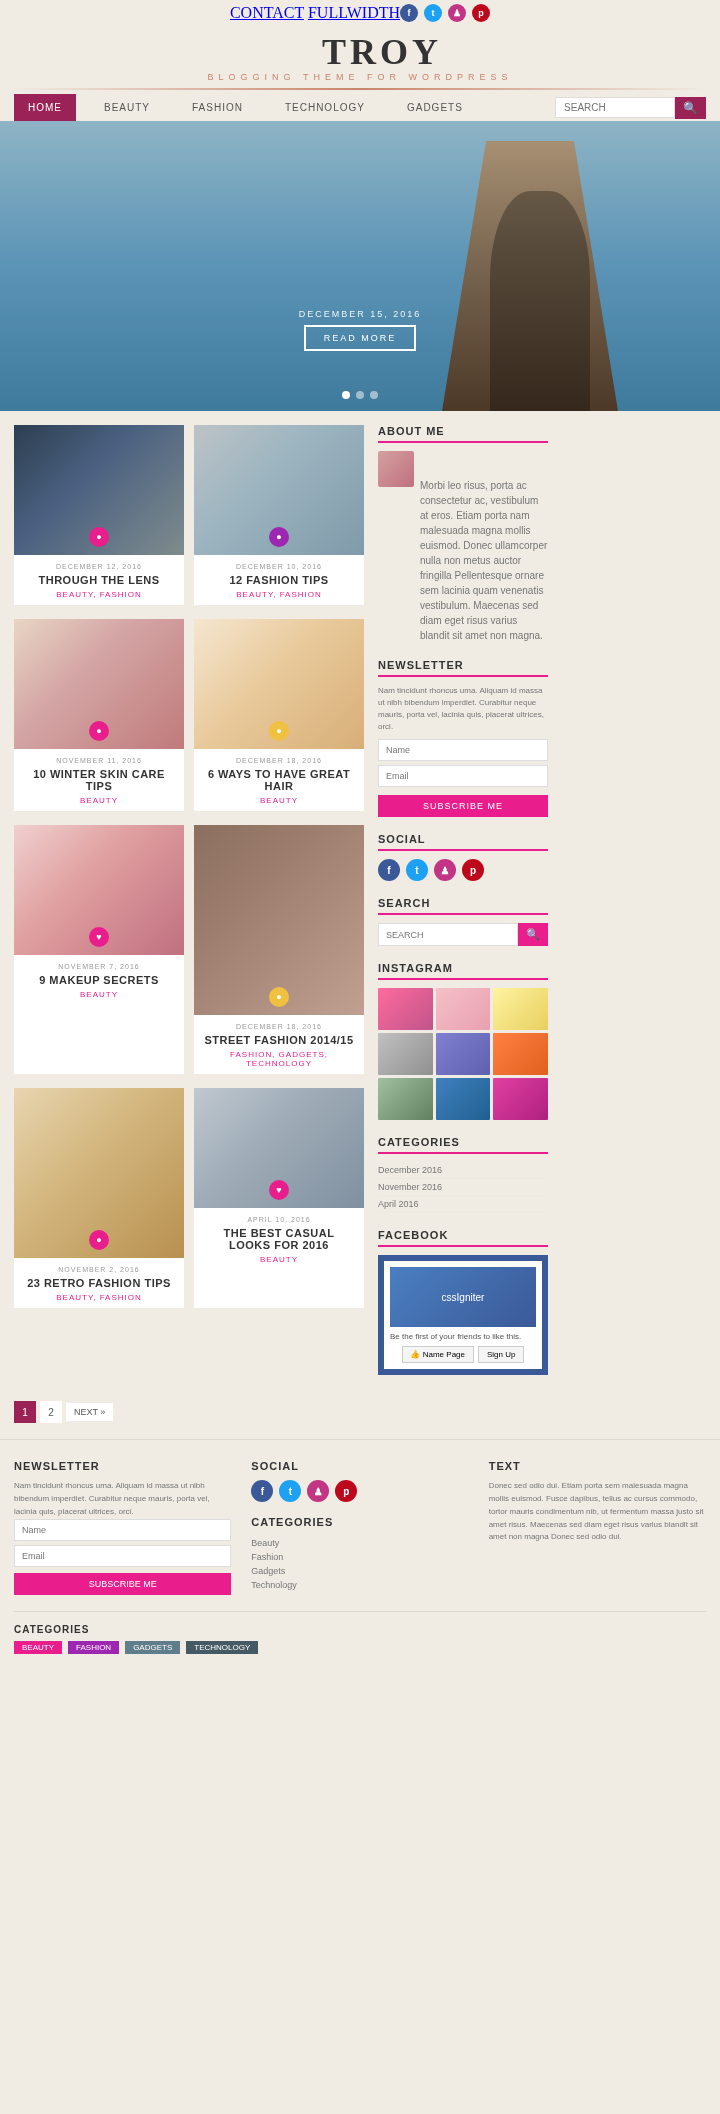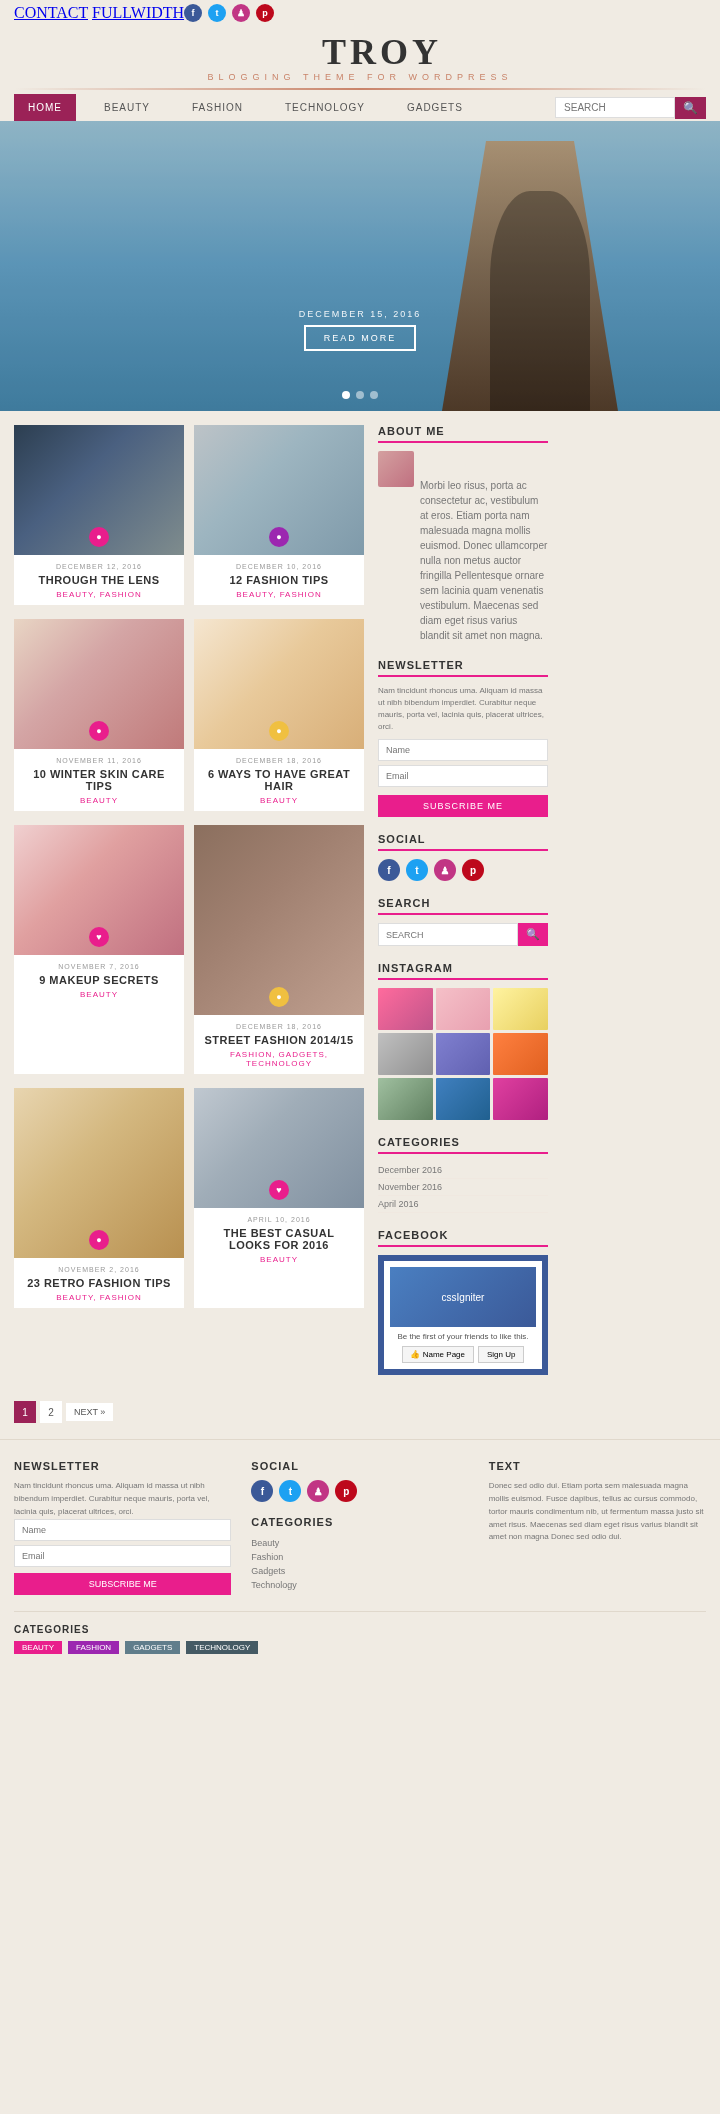--- a/index.html
+++ b/index.html
@@ -1,19 +1,19 @@
 <!DOCTYPE html>
 <html><head>
   <meta charset="utf-8">
   <style>
     * { margin: 0; padding: 0; box-sizing: border-box; }
     body { background: #f0ebe3; font-family: Georgia, 'Times New Roman', serif; width: 720px; min-height: 2114px; overflow-x: hidden; }
 
     
-    .top-bar { display: flex; justify-content: flex-start; align-items: center; padding: 4px 14px; background: #f0ebe3; }
+    .top-bar { display: flex; justify-content: center; align-items: center; padding: 4px 14px; background: #f0ebe3; }
     .top-bar-social { display: flex; gap: 6px; }
     .social-circle { width: 18px; height: 18px; border-radius: 50%; display: flex; align-items: center; justify-content: center; font-size: 9px; color: white; font-family: Arial, sans-serif; font-weight: bold; }
     .fb { background: #3b5998; }
     .tw { background: #1da1f2; }
     .ig { background: #c13584; }
     .pi { background: #bd081c; }
 
     
     .header { text-align: center; padding: 8px 0 4px; background: #f0ebe3; position: relative; }
     .header-tagline { font-size: 8px; letter-spacing: 3px; color: #999; text-transform: uppercase; font-family: Arial, sans-serif; }
@@ -93,21 +93,21 @@
     .ig-5 { background: linear-gradient(135deg, #8080d0, #6060b0); }
     .ig-6 { background: linear-gradient(135deg, #ff8040, #e06020); }
     .ig-7 { background: linear-gradient(135deg, #a0c0a0, #608060); }
     .ig-8 { background: linear-gradient(135deg, #4080c0, #206090); }
     .ig-9 { background: linear-gradient(135deg, #e040a0, #b02080); }
     .categories-list { list-style: none; }
     .categories-list li { font-size: 9px; color: #777; font-family: Arial, sans-serif; padding: 3px 0; border-bottom: 1px solid #f0e8e0; }
     .fb-widget { background: #3b5998; padding: 6px; }
     .fb-widget-inner { background: white; padding: 6px; }
     .fb-page-img { height: 60px; background: linear-gradient(135deg, #4a7fc1, #3b5998); margin-bottom: 4px; display: flex; align-items: center; justify-content: center; }
-    .fb-page-text { font-size: 8px; color: #555; font-family: Arial, sans-serif; text-align: center; line-height: 1.4; }
+    .fb-page-text { font-size: 8px; color: #555; font-family: Arial, sans-serif; line-height: 1.4; }
     .fb-actions { display: flex; gap: 4px; justify-content: center; margin-top: 4px; }
     .fb-btn { font-size: 8px; padding: 3px 8px; border: 1px solid #ccc; background: #f5f5f5; cursor: pointer; font-family: Arial, sans-serif; }
 
     
     .pagination { display: flex; align-items: center; gap: 4px; padding: 10px 14px 16px; }
     .page-num { width: 22px; height: 22px; display: flex; align-items: center; justify-content: center; font-size: 10px; font-family: Arial, sans-serif; cursor: pointer; }
     .page-num.active { background: #9b2257; color: white; }
     .page-num.inactive { background: white; color: #555; }
     .page-next { font-size: 9px; color: #555; font-family: Arial, sans-serif; padding: 4px 8px; background: white; cursor: pointer; }
 

